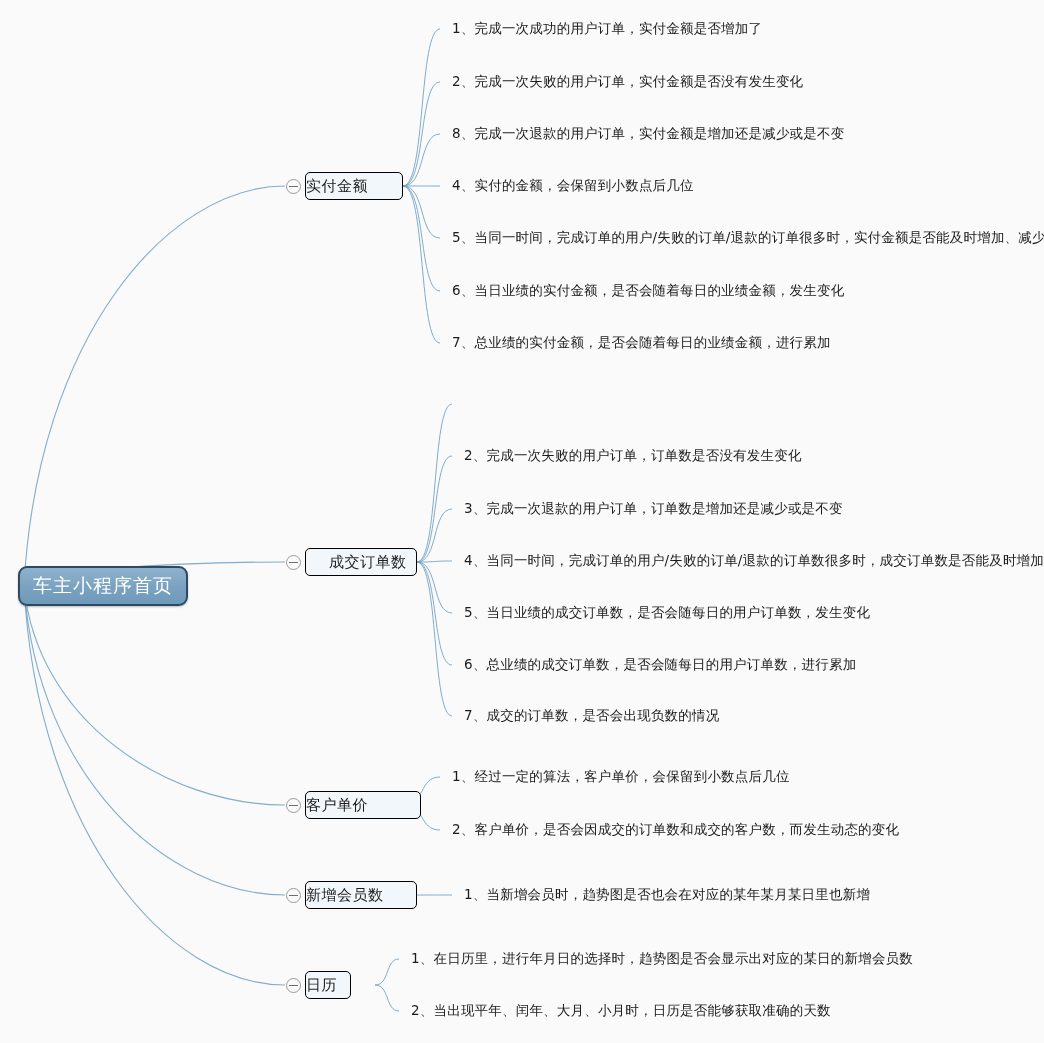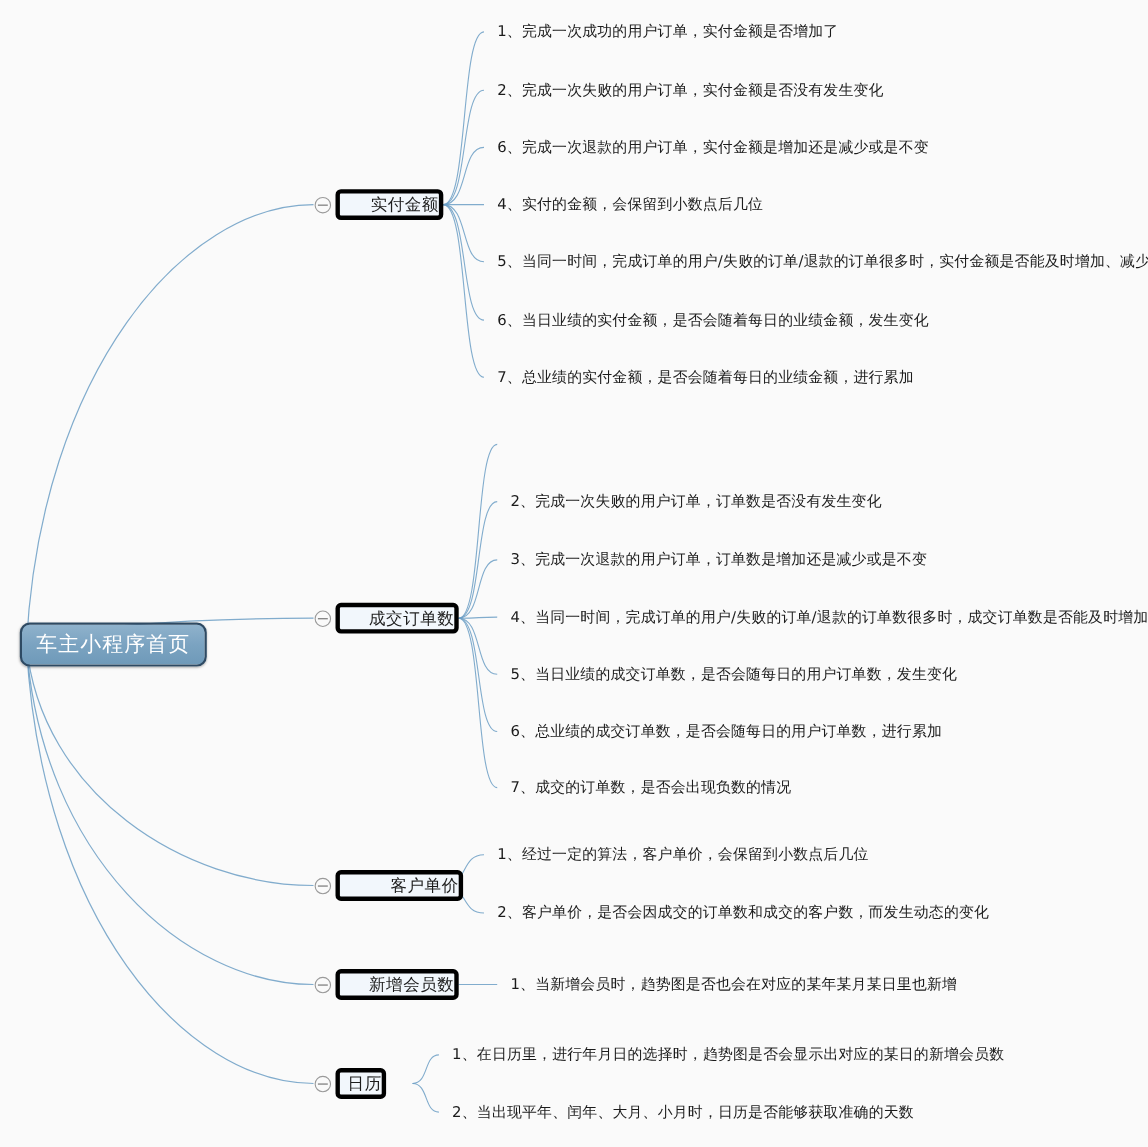--- a/index.html
+++ b/index.html
@@ -43,22 +43,22 @@
     white-space: nowrap;
     z-index: 5;
   }
 
   
   .branch-node {
     position: absolute;
     box-sizing: border-box;
     display: flex;
     align-items: center;
-    justify-content: flex-end;
-    border: 4px solid #000000;
+    justify-content: flex-start;
+    border: 1px solid #000000;
     border-radius: 5px;
     background: #f2f7fc;
     color: #1d1d1d;
     font-size: 15px;
     letter-spacing: 0.5px;
     white-space: nowrap;
     z-index: 4;
   }
 
   
@@ -124,21 +124,21 @@
     </svg>
 <div class="root-node" style="left: 18px; top: 566px; width: 170px; height: 40px;">
       <span>车主小程序首页</span>
     </div>
     <div class="toggle" style="left: 286px; top: 178.5px;"></div>
     <div class="branch-node" style="left: 305px; top: 172px; width: 98px; height: 28px;">
       <span>实付金额</span>
     </div>
     <div class="leaf" style="left: 452px; top: 20px;">1、完成一次成功的用户订单，实付金额是否增加了</div>
     <div class="leaf" style="left: 452px; top: 73px;">2、完成一次失败的用户订单，实付金额是否没有发生变化</div>
-    <div class="leaf" style="left: 452px; top: 125px;">6、完成一次退款的用户订单，实付金额是增加还是减少或是不变</div>
+    <div class="leaf" style="left: 452px; top: 125px;">8、完成一次退款的用户订单，实付金额是增加还是减少或是不变</div>
     <div class="leaf" style="left: 452px; top: 177px;">4、实付的金额，会保留到小数点后几位</div>
     <div class="leaf" style="left: 452px; top: 229px;">5、当同一时间，完成订单的用户/失败的订单/退款的订单很多时，实付金额是否能及时增加、减少</div>
     <div class="leaf" style="left: 452px; top: 282px;">6、当日业绩的实付金额，是否会随着每日的业绩金额，发生变化</div>
     <div class="leaf" style="left: 452px; top: 334px;">7、总业绩的实付金额，是否会随着每日的业绩金额，进行累加</div>
     <div class="toggle" style="left: 286px; top: 554.5px;"></div>
     <div class="branch-node" style="left: 305px; top: 548px; width: 112px; height: 28px; padding-left: 23px;">
       <span>成交订单数</span>
     </div>
     <div class="leaf" style="left: 464px; top: 447px;">2、完成一次失败的用户订单，订单数是否没有发生变化</div>
     <div class="leaf" style="left: 464px; top: 500px;">3、完成一次退款的用户订单，订单数是增加还是减少或是不变</div>

